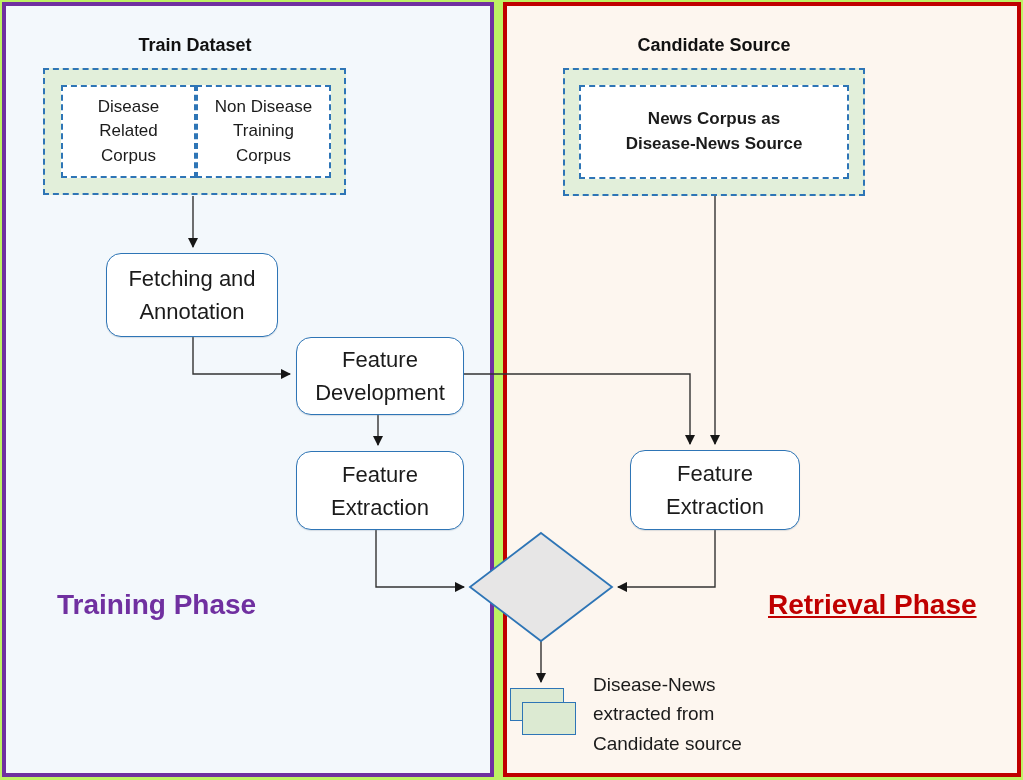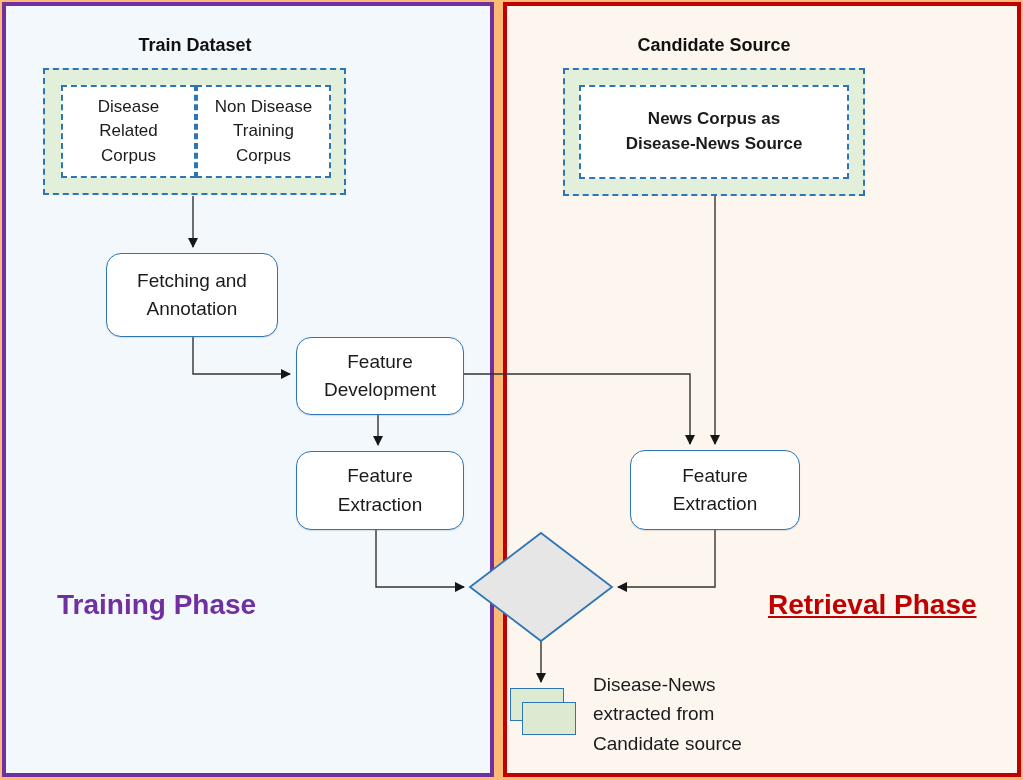--- a/index.html
+++ b/index.html
@@ -1,19 +1,19 @@
 <!DOCTYPE html>
 <html><head>
 <meta charset="utf-8">
 <style>
   html,body{margin:0;padding:0;background:#ffffff;}
   #canvas{
     position:relative;
     width:1023px;height:780px;
-    background:#fdba74;
+    background:#bef264;
     font-family:"Liberation Sans", sans-serif;
     overflow:hidden;
   }
   
   .panel{position:absolute;box-sizing:border-box;z-index:1;}
   .panel-training{
     left:2px;top:2px;width:492px;height:775px;
     border:4px solid #7030a0;background:#f3f8fc;
   }
   .panel-retrieval{
@@ -37,21 +37,21 @@
   .corpus-container.right{padding:15px 14px;}
   .corpus-inner{
     flex:1;background:#ffffff;border:2px dashed #2e75b6;
     display:flex;align-items:center;justify-content:center;
     text-align:center;font-size:17px;line-height:1.45;color:#1b1b1b;
     box-sizing:border-box;
   }
   .process-box{
     background:#ffffff;border:1.6px solid #2e75b6;border-radius:15px;
     display:flex;align-items:center;justify-content:center;
-    text-align:center;font-size:19px;line-height:1.5;color:#1b1b1b;
+    text-align:center;font-size:22px;line-height:1.5;color:#1b1b1b;
     box-shadow:0 1px 1px rgba(120,140,160,0.25);
   }
   .svm-label{
     display:flex;align-items:center;justify-content:center;
     font-size:26px;color:#1b1b1b;
   }
   .doc-sheet{
     position:absolute;box-sizing:border-box;
     background:#dcead2;border:1.8px solid #2e75b6;
   }

